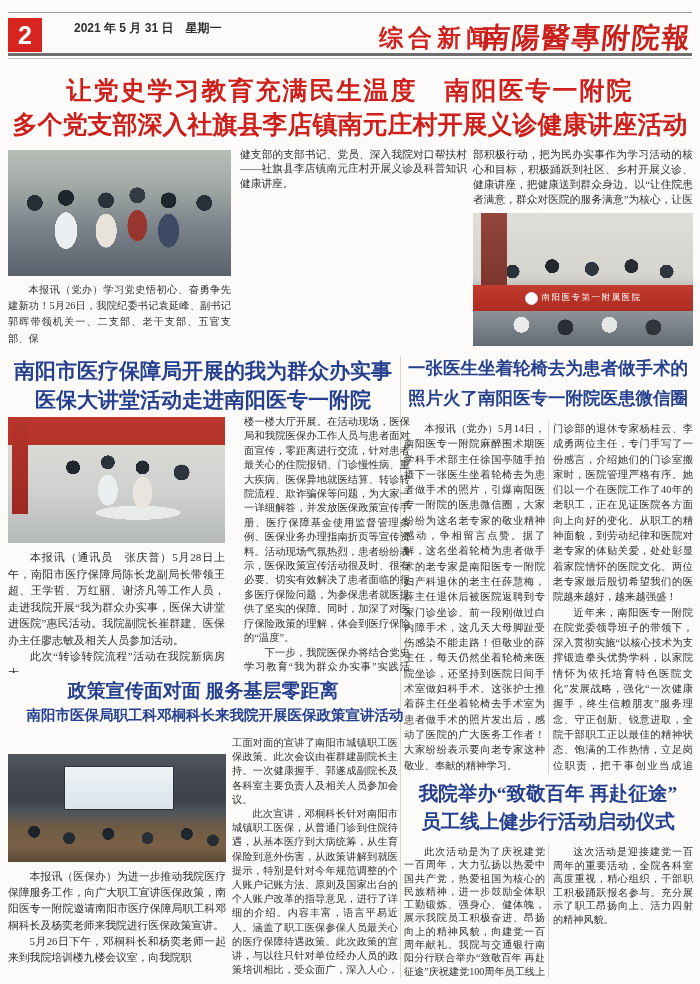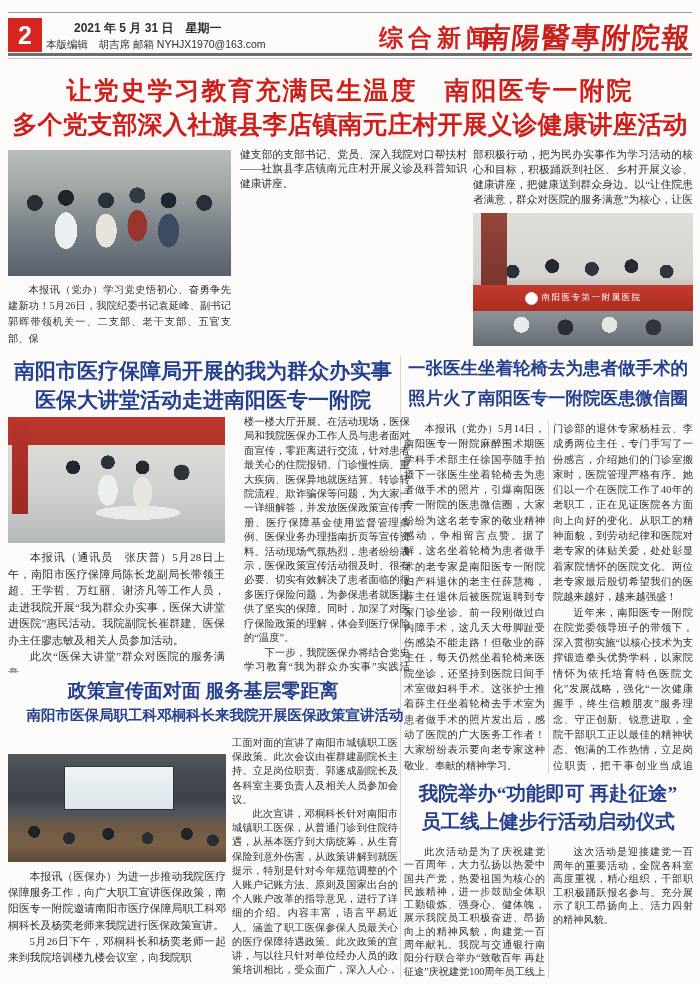--- a/index.html
+++ b/index.html
@@ -118,21 +118,20 @@
                background:linear-gradient(180deg,#eef3f6,#d9e4ea); }
 </style>
 </head>
 <body>
 
 <div class="page">
 
   <div class="abs hline" style="left:8px;top:12px;width:684px;height:1px;"></div>
   <div class="abs pagenum">2</div>
   <div class="abs dateline">2021 年 5 月 31 日　星期一</div>
-  <div class="abs editorline">本版编辑　胡吉席 邮箱 NYHJX1970@163.com</div>
   <div class="abs sectiontitle">综合新闻</div>
   <div class="abs masthead">南陽醫專附院報</div>
   <div class="abs" style="left:8px;top:53px;width:684px;height:3px;background:#6e6e6e;"></div>
   <div class="abs" style="left:8px;top:58px;width:684px;height:1px;background:#c4c2bd;"></div>
 
   <div class="abs head-red" style="left:8px;top:74px;width:684px;font-size:25px;letter-spacing:2px;">让党史学习教育充满民生温度　南阳医专一附院</div>
   <div class="abs head-red" style="left:8px;top:108px;width:684px;font-size:25px;">多个党支部深入社旗县李店镇南元庄村开展义诊健康讲座活动</div>
 
   <div class="photo photo1"></div>
   <div class="abs textcol a1c1">
@@ -154,21 +153,21 @@
 
   <div class="abs vrule" style="left:400px;top:356px;height:622px;"></div>
 
   <div class="abs head-blue" style="left:8px;top:386px;width:390px;font-size:21px;">医保大讲堂活动走进南阳医专一附院</div>
   <div class="abs head-blue" style="left:8px;top:357px;width:390px;font-size:21px;">南阳市医疗保障局开展的我为群众办实事</div>
   <div class="photo photo3">
     <div class="p3-sign"></div>
   </div>
   <div class="abs textcol a2c1">
       <p>本报讯（通讯员　张庆普）5月28日上午，南阳市医疗保障局陈长龙副局长带领王超、王学哲、万红丽、谢济凡等工作人员，走进我院开展“我为群众办实事，医保大讲堂进医院”惠民活动。我院副院长崔群建、医保办主任廖志敏及相关人员参加活动。</p>
-      <p>此次“医保大讲堂”群众对医院的服务满意</p>
+      <p>此次“转诊转院流程”活动在我院新病房大</p>
     </div>
   <div class="abs textcol cont a2c2">
       <p>楼一楼大厅开展。在活动现场，医保局和我院医保办工作人员与患者面对面宣传，零距离进行交流，针对患者最关心的住院报销、门诊慢性病、重大疾病、医保异地就医结算、转诊转院流程、欺诈骗保等问题，为大家一一详细解答，并发放医保政策宣传手册、医疗保障基金使用监督管理条例、医保业务办理指南折页等宣传资料。活动现场气氛热烈，患者纷纷表示，医保政策宣传活动很及时、很有必要、切实有效解决了患者面临的很多医疗保险问题，为参保患者就医提供了坚实的保障。同时，加深了对医疗保险政策的理解，体会到医疗保险的“温度”。</p>
       <p>下一步，我院医保办将结合党史学习教育“我为群众办实事”实践活动，继续深入到患者中进行政策讲解，切实出实招、求实效，真正为患者排忧解难。</p>
     </div>
 
   <div class="abs head-blue" style="left:403px;top:356px;width:290px;font-size:17.5px;">一张医生坐着轮椅去为患者做手术的</div>
   <div class="abs head-blue" style="left:403px;top:386px;width:290px;font-size:17.5px;">照片火了南阳医专一附院医患微信圈</div>
   <div class="abs textcol a3c1">
       <p>本报讯（党办）5月14日，南阳医专一附院麻醉围术期医学科手术部主任徐国亭随手拍摄下一张医生坐着轮椅去为患者做手术的照片，引爆南阳医专一附院的医患微信圈，大家纷纷为这名老专家的敬业精神感动，争相留言点赞。据了解，这名坐着轮椅为患者做手术的老专家是南阳医专一附院妇产科退休的老主任薛慧梅，薛主任退休后被医院返聘到专家门诊坐诊。前一段刚做过白内障手术，这几天大母脚趾受伤感染不能走路！但敬业的薛主任，每天仍然坐着轮椅来医院坐诊，还坚持到医院日间手术室做妇科手术。这张护士推着薛主任坐着轮椅去手术室为患者做手术的照片发出后，感动了医院的广大医务工作者！大家纷纷表示要向老专家这种敬业、奉献的精神学习。</p>
@@ -183,25 +182,25 @@
   <div class="abs head-blue" style="left:8px;top:678px;width:390px;font-size:19px;">政策宣传面对面 服务基层零距离</div>
   <div class="abs head-blue" style="left:20px;top:706px;width:390px;font-size:14.5px;">南阳市医保局职工科邓桐科长来我院开展医保政策宣讲活动</div>
   <div class="photo photo4">
     <div class="p4-screen"></div>
   </div>
   <div class="abs textcol a4c1">
       <p>本报讯（医保办）为进一步推动我院医疗保障服务工作，向广大职工宣讲医保政策，南阳医专一附院邀请南阳市医疗保障局职工科邓桐科长及杨奕老师来我院进行医保政策宣讲。</p>
       <p>5月26日下午，邓桐科长和杨奕老师一起来到我院培训楼九楼会议室，向我院职</p>
     </div>
   <div class="abs textcol cont a4c2">
-      <p>工面对面的宣讲了南阳市城镇职工医保政策。此次会议由崔群建副院长主持。立足岗位职责、郭遂成副院长及各科室主要负责人及相关人员参加会议。</p>
+      <p>工面对面的宣讲了南阳市城镇职工医保政策。此次会议由崔群建副院长主持。一次健康握手、郭遂成副院长及各科室主要负责人及相关人员参加会议。</p>
       <p>此次宣讲，邓桐科长针对南阳市城镇职工医保，从普通门诊到住院待遇，从基本医疗到大病统筹，从生育保险到意外伤害，从政策讲解到就医提示，特别是针对今年规范调整的个人账户记账方法、原则及国家出台的个人账户改革的指导意见，进行了详细的介绍。内容丰富，语言平易近人。涵盖了职工医保参保人员最关心的医疗保障待遇政策。此次政策的宣讲，与以往只针对单位经办人员的政策培训相比，受众面广，深入人心，且内容新颖。活动结束后，崔群建副院长对此次面对面的政策宣讲，表示了肯定与赞许。广大职工也对此次宣讲反响热烈！并表示希望以后能多举办这样的活动。</p>
     </div>
 
-  <div class="abs head-blue" style="left:403px;top:780px;width:290px;font-size:19.5px;">我院举办“功能即可 再赴征途”</div>
+  <div class="abs head-blue" style="left:403px;top:780px;width:290px;font-size:19.5px;">我院举办“致敬百年 再赴征途”</div>
   <div class="abs head-blue" style="left:403px;top:808px;width:290px;font-size:19.5px;">员工线上健步行活动启动仪式</div>
   <div class="abs textcol a5c1">
       <p>此次活动是为了庆祝建党一百周年，大力弘扬以热爱中国共产党，热爱祖国为核心的民族精神，进一步鼓励全体职工勤锻炼、强身心、健体魄，展示我院员工积极奋进、昂扬向上的精神风貌，向建党一百周年献礼。我院与交通银行南阳分行联合举办“致敬百年 再赴征途”庆祝建党100周年员工线上健步行活动。</p>
     </div>
   <div class="abs vrule" style="left:548px;top:845px;height:133px;"></div>
   <div class="abs textcol a5c2">
       <p>这次活动是迎接建党一百周年的重要活动，全院各科室高度重视，精心组织，干部职工积极踊跃报名参与。充分展示了职工昂扬向上、活力四射的精神风貌。</p>
     </div>
 
 </div>

